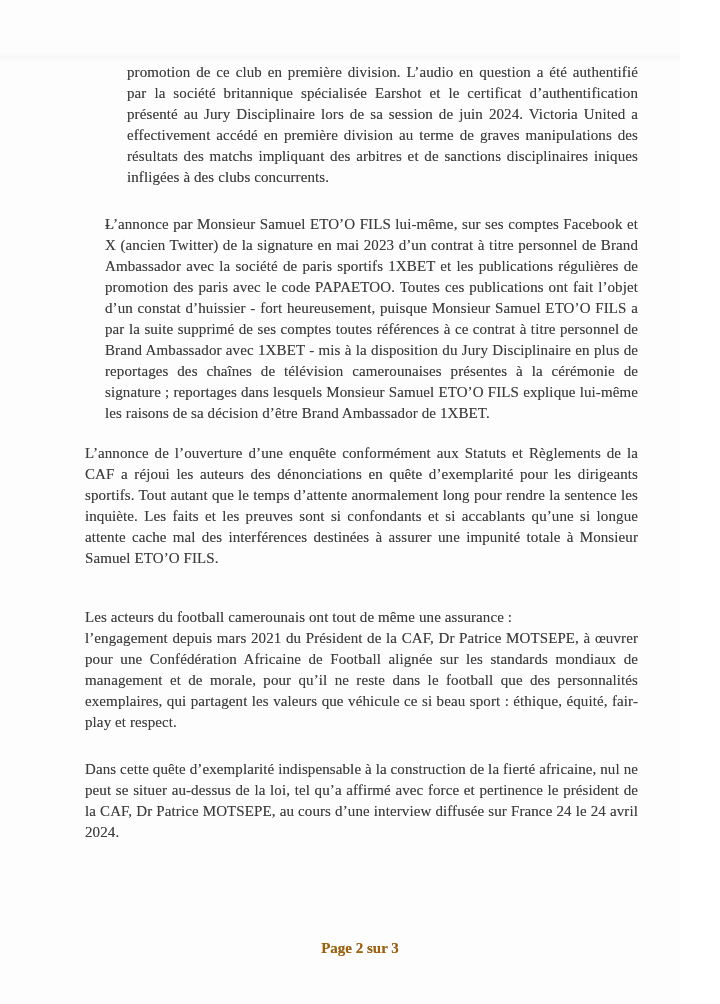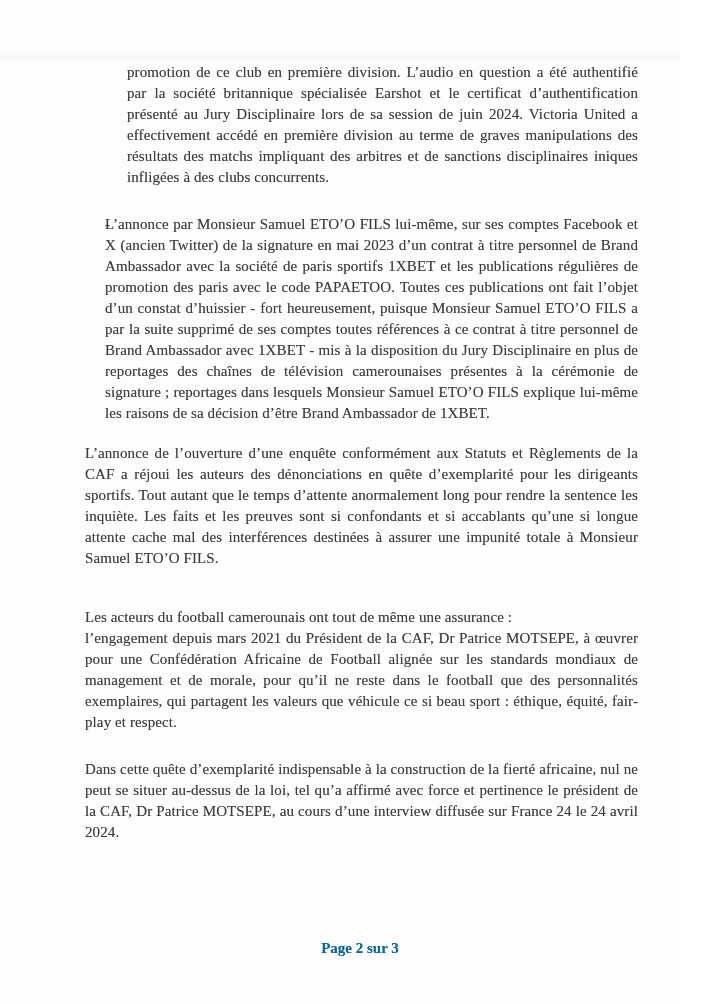--- a/index.html
+++ b/index.html
@@ -62,21 +62,21 @@
   .par.body-4 { margin-bottom: 26px; margin-top: 38px; }
   .footer {
     position: absolute;
     top: 938px;
     left: 0;
     width: 720px;
     text-align: center;
     font-weight: bold;
     font-size: 15px;
     line-height: 20px;
-    color: #0369a1;
+    color: #a16207;
     text-shadow: 0 0 0.5px rgba(70,70,70,0.5);
   }
 </style>
 </head>
 <body>
 
 <div class="page">
   <div class="scan-band"></div>
 
   <div class="content">

